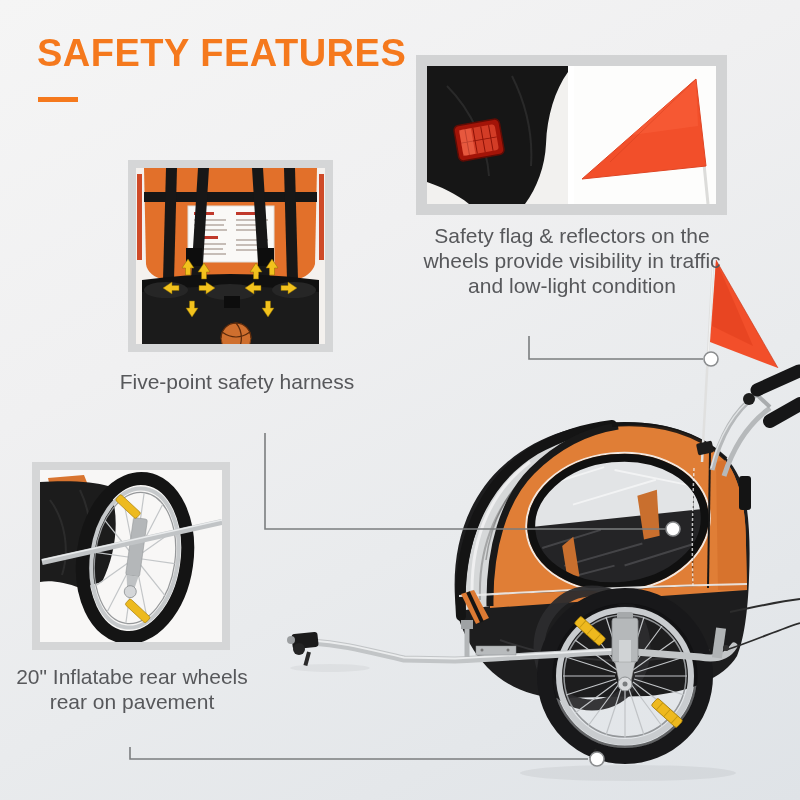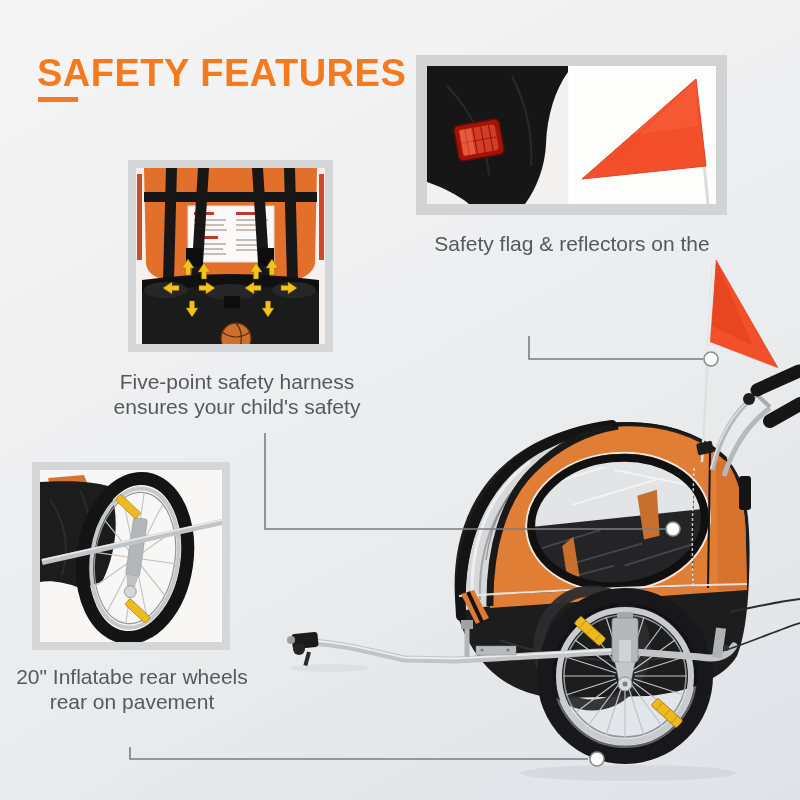--- a/index.html
+++ b/index.html
@@ -3,27 +3,27 @@
 <meta charset="utf-8">
 <style>
   html,body{margin:0;padding:0;}
   #canvas{
     position:relative;width:800px;height:800px;overflow:hidden;
     font-family:"Liberation Sans",sans-serif;
     background:linear-gradient(152deg,#f5f5f5 0%,#f0f0f1 35%,#e9ebed 62%,#dfe3e7 100%);
   }
   .abs{position:absolute;}
   #page-title{
-    left:37px;top:52px;font-size:38px;font-weight:700;color:#f5791d;
+    left:37px;top:32px;font-size:38px;font-weight:700;color:#f5791d;
     letter-spacing:.5px;white-space:nowrap;
   }
   #title-dash{left:38px;top:97px;width:40px;height:5px;background:#f5791d;}
   .caption{color:#57585b;font-size:21px;line-height:25px;text-align:center;}
   .caption div{white-space:nowrap;}
-  #caption-flag{left:402px;top:231px;width:340px;text-align:center;}
+  #caption-flag{left:402px;top:223px;width:340px;text-align:center;}
   #caption-harness{left:87px;top:369px;width:300px;}
   #caption-wheels{left:2px;top:664px;width:260px;}
   .photo-frame{background:#fcfcfc;border:8px solid #d5d6d7;}
   #panel-top-right{
     left:416px;top:55px;width:289px;height:138px;
     border:11px solid #d2d3d4;background:#ffffff;
     display:flex;gap:6px;
   }
   #frame-harness{left:128px;top:160px;width:189px;height:176px;}
   #frame-wheel{left:32px;top:462px;width:182px;height:172px;}
@@ -176,20 +176,22 @@
       <rect width="142" height="138" fill="#fdfdfc"></rect>
       <path d="M130,98 L134,138" stroke="#dcdcda" stroke-width="3"></path>
       <polygon points="122,13 8,113 132,100" fill="#f24f2a" stroke="#e04524" stroke-width="1"></polygon>
       <polygon points="122,13 58,69 124,60" fill="#ff6b45" opacity="0.35"></polygon>
       <path d="M122,13 L36,96" stroke="#d23d1d" stroke-width="1" opacity="0.5"></path>
     </svg>
   </div>
 
   <div id="caption-flag" class="abs caption">
     <div>Safety flag &amp; reflectors on the</div>
+    <div>wheels provide visibility in traffic</div>
+    <div>and low-light condition</div>
   </div>
 
   <div id="frame-harness" class="abs photo-frame">
     <svg width="189" height="176" viewBox="0 0 189 176">
       <rect width="189" height="176" fill="#f4f1ee"></rect>
       <rect x="1" y="6" width="5" height="86" fill="#cf4a28"></rect>
       <rect x="183" y="6" width="5" height="86" fill="#cf4a28"></rect>
       <path d="M8,0 L181,0 L179,96 C177,104 169,110 159,112 L30,112 C18,110 11,104 10,96 Z" fill="#e2702a"></path>
       <rect x="52" y="38" width="86" height="56" fill="#faf9f7" stroke="#e0ddd8"></rect>
       <rect x="58" y="44" width="20" height="3" fill="#c0392b"></rect>
@@ -229,21 +231,20 @@
       </g>
       <g>
         <circle cx="100" cy="170" r="15" fill="#cf6f2e" stroke="#7a3c12" stroke-width="1"></circle>
         <path d="M85,170 A15,15 0 0 1 115,170 M100,155 A20,22 0 0 1 100,185 M86,164 Q100,174 114,164" stroke="#5a2a0c" stroke-width="1.2" fill="none"></path>
       </g>
     </svg>
   </div>
 
   <div id="caption-harness" class="abs caption">
     <div>Five-point safety harness</div>
-    <div>ensures your child's safety</div>
   </div>
 
   <div id="frame-wheel" class="abs photo-frame">
     <svg width="182" height="172" viewBox="0 0 182 172">
       <rect width="182" height="172" fill="#f8f7f6"></rect>
       <polygon points="8,8 44,5 48,15 10,17" fill="#d8742f"></polygon>
       <path d="M0,12 C30,10 55,12 68,16 C80,40 78,80 62,112 L40,118 C25,112 10,110 0,112 Z" fill="#1c1c1c"></path>
       <path d="M10,30 C25,50 30,80 22,105 M40,20 C52,45 54,75 46,104" stroke="#303030" stroke-width="2" fill="none" opacity="0.8"></path>
       <g transform="translate(95,88) rotate(8)">
         <ellipse cx="0" cy="0" rx="52" ry="80" fill="none" stroke="#141414" stroke-width="13"></ellipse>

